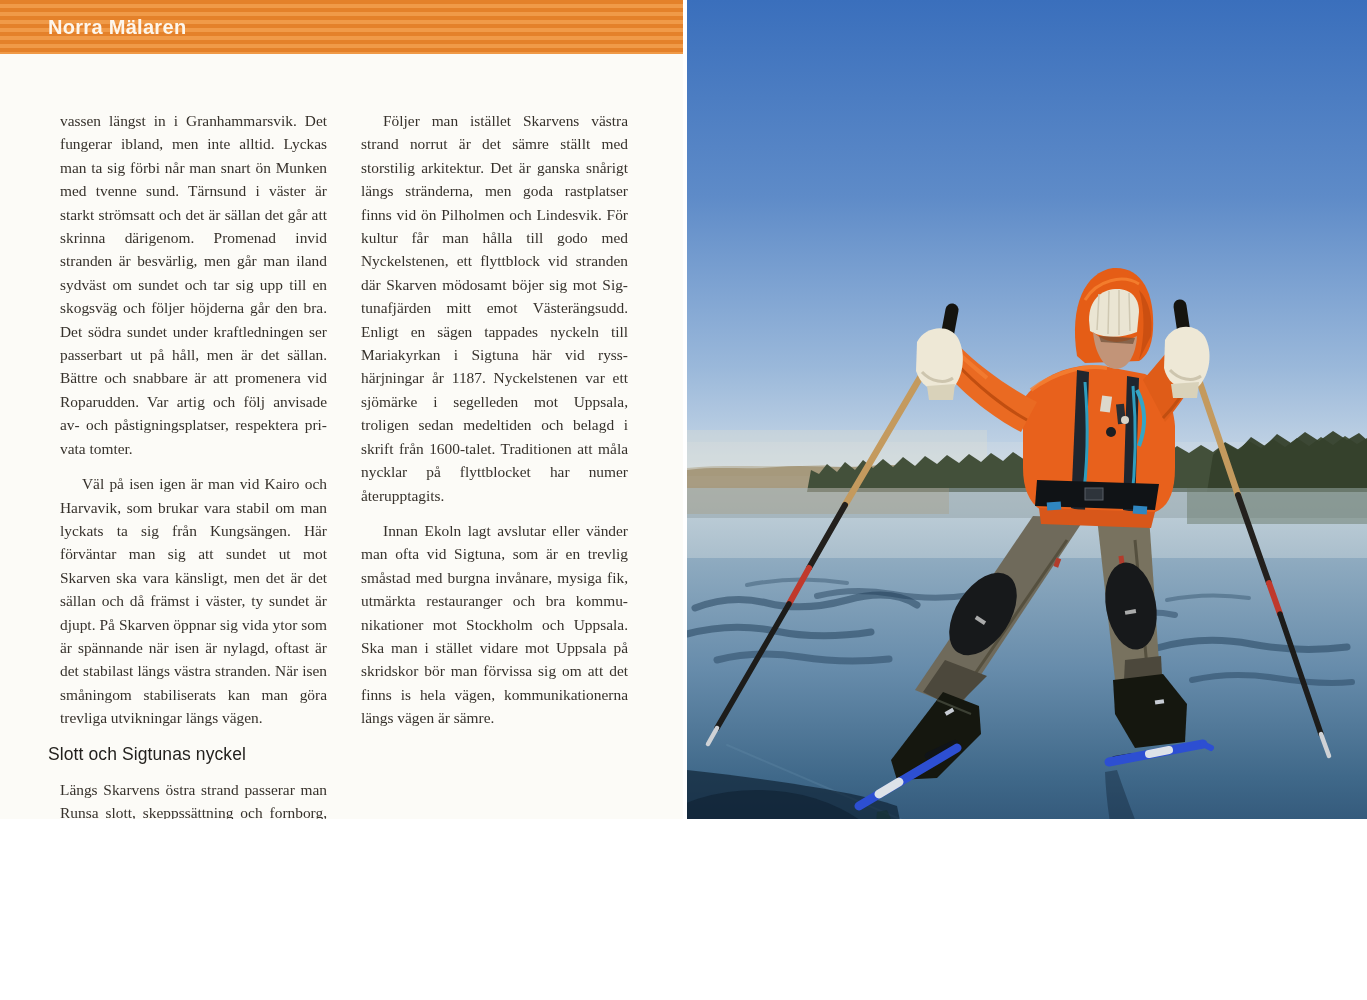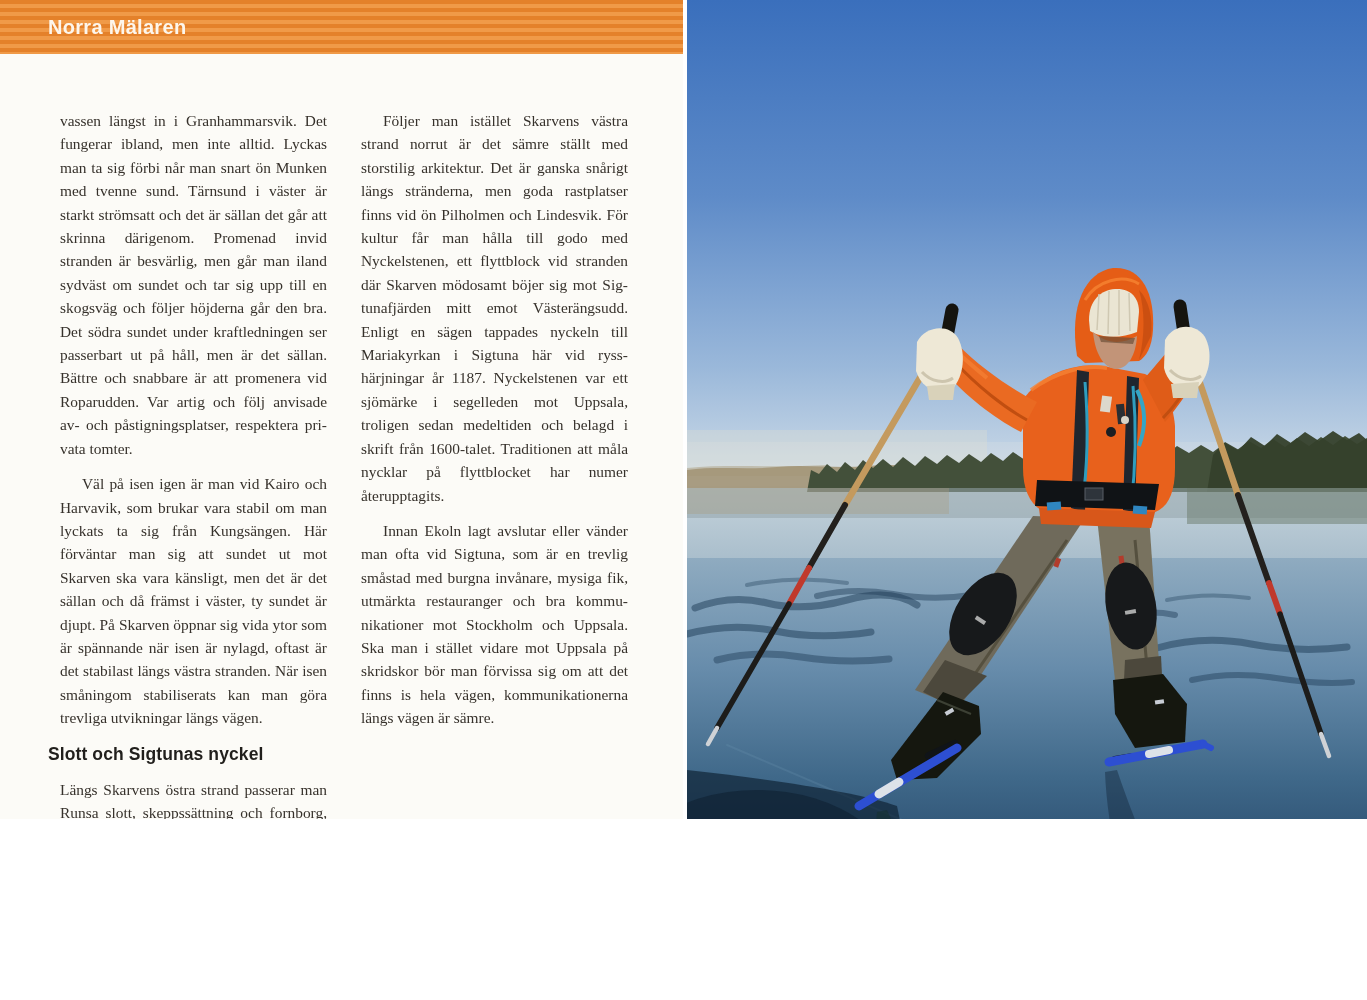--- a/index.html
+++ b/index.html
@@ -12,21 +12,21 @@
   .banner h1{position:absolute;left:48px;top:50%;transform:translateY(-50%);margin:0;
              font-family:"Liberation Sans","DejaVu Sans",sans-serif;
              font-size:20px;font-weight:bold;letter-spacing:.3px;color:#fdf6ec;}
   .col{position:absolute;top:97px;width:291px;color:#36312b;
        font-size:15.4px;line-height:23.4px;}
   .col1{left:48px;}
   .col2{left:349px;}
   .col p{margin:12px;text-align:justify;hyphens:manual;-webkit-hyphens:manual;}
   .col p.indent{text-indent:22px;}
   .col h2{margin:13px 0 7px 0;font-family:"Liberation Sans","DejaVu Sans",sans-serif;
-          font-size:17.5px;font-weight:bold;color:#211f1c;letter-spacing:.1px;}
+          font-size:17.5px;font-weight:normal;color:#211f1c;letter-spacing:.1px;}
   .caption{position:absolute;left:350px;top:864px;width:290px;text-align:right;color:#3b3a37;}
   .caption .cap{margin:0;font-style:italic;font-weight:bold;font-size:14.2px;line-height:20.5px;}
   .caption .credit{margin:5px 0 0 0;font-style:italic;font-weight:bold;font-size:10.8px;
                    letter-spacing:.6px;color:#46443f;}
   .pagenum-left{position:absolute;left:48px;top:948px;
                 font-family:"Liberation Sans","DejaVu Sans",sans-serif;
                 font-size:14px;font-weight:600;color:#3c3b38;}
   
   .page-right{position:absolute;left:687px;top:0;width:680px;height:1000px;}
   .photo{position:relative;margin:0;width:680px;height:1000px;overflow:hidden;background:#4a7dc0;}

